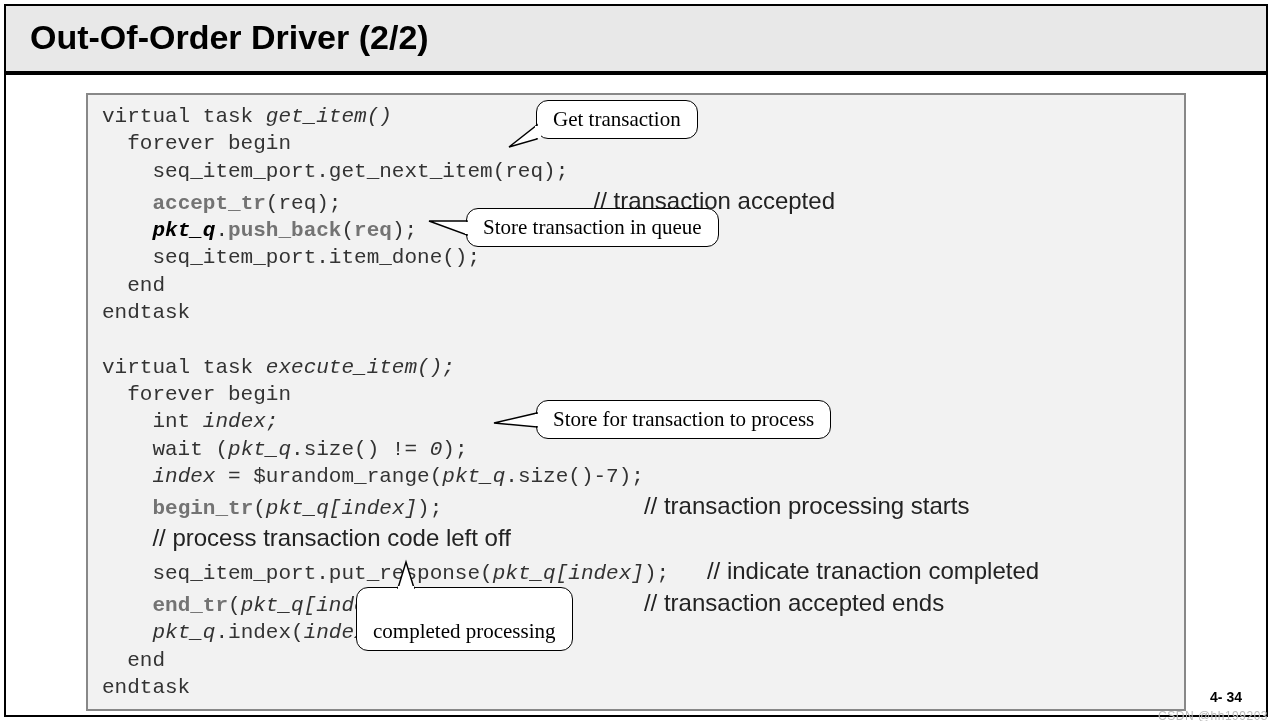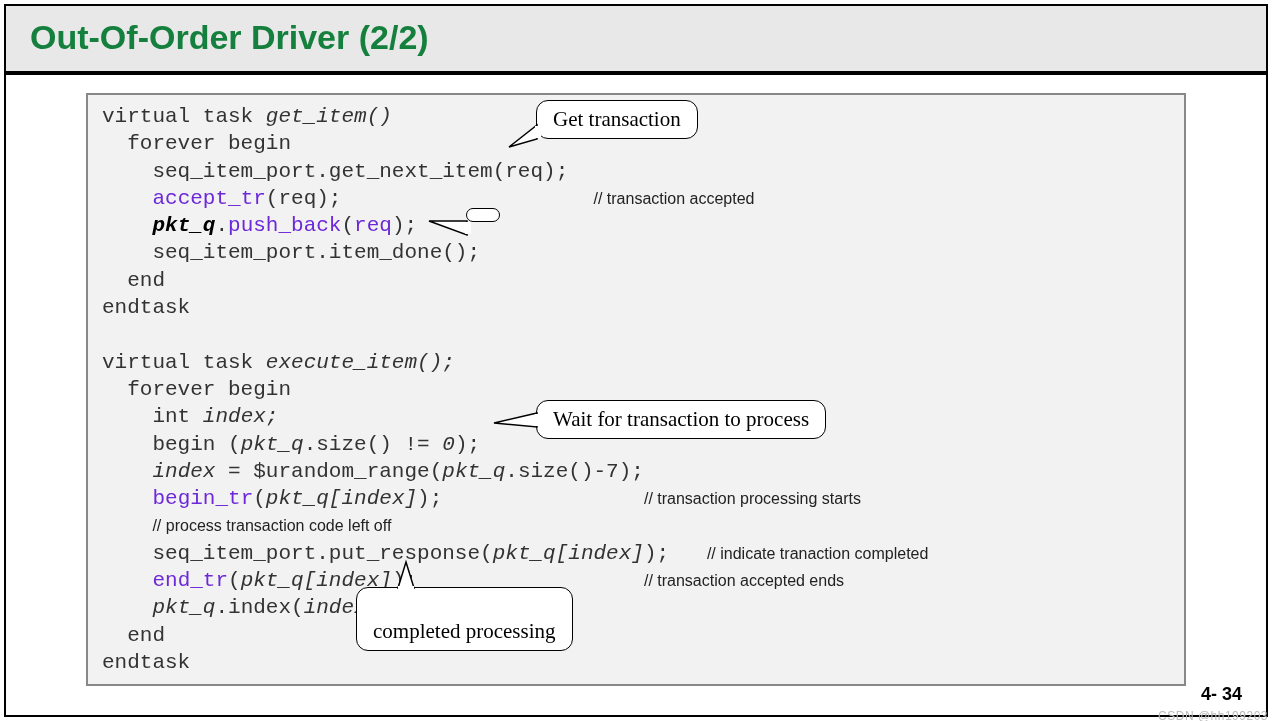--- a/index.html
+++ b/index.html
@@ -19,41 +19,41 @@
   }
   .title-bar {
     background: #e8e8e8;
     border-bottom: 4px solid #000;
     padding: 12px 24px 14px 24px;
   }
   .title-bar h1 {
     margin: 0;
     font-size: 34px;
     font-weight: bold;
-    color: #15803d;
+    color: #000000;
   }
   .content {
     padding: 18px 80px 10px 80px;
     position: relative;
   }
   .code-box {
     border: 2px solid #888;
     background: #f2f2f2;
     padding: 8px 14px 8px 14px;
     font-family: "Courier New", Courier, monospace;
     font-size: 21px;
     line-height: 1.3;
     color: #333;
     white-space: pre;
     position: relative;
   }
-  .code-box .b { font-weight: normal; color: #6d28d9; }
+  .code-box .b { font-weight: bold; color: #737373; }
   .code-box .i { font-style: italic; }
   .code-box .bi { font-weight: bold; font-style: italic; color: #000; }
-  .code-box .cmt { font-family: Arial, Helvetica, sans-serif; font-size: 16px; color: #222; }
+  .code-box .cmt { font-family: Arial, Helvetica, sans-serif; font-size: 24px; color: #222; }
   .callout {
     position: absolute;
     background: #fff;
     border: 1.5px solid #000;
     border-radius: 12px;
     padding: 6px 16px;
     font-family: "Times New Roman", Times, serif;
     font-size: 21px;
     text-align: center;
     line-height: 1.2;
@@ -61,21 +61,21 @@
   }
   .callout svg {
     position: absolute;
     overflow: visible;
   }
   .page-num {
     position: absolute;
     right: 24px;
     bottom: 10px;
     font-weight: bold;
-    font-size: 18px;
+    font-size: 14px;
   }
   .watermark {
     position: absolute;
     right: 4px;
     bottom: -2px;
     font-size: 12px;
     color: #bbb;
     font-family: Arial, sans-serif;
     letter-spacing: 0.5px;
   }
@@ -94,47 +94,48 @@
 <span>    seq_item_port.get_next_item(req);</span>
 <span>    </span><span class="b">accept_tr</span><span>(req);                    </span><span class="cmt">// transaction accepted</span>
 <span>    </span><span class="bi">pkt_q</span><span>.</span><span class="b">push_back</span><span>(</span><span class="b">req</span><span>);</span>
 <span>    seq_item_port.item_done();</span>
 <span>  end</span>
 <span>endtask</span>
 <span></span>
 <span>virtual task </span><span class="i">execute_item();</span>
 <span>  forever begin</span>
 <span>    int </span><span class="i">index;</span>
-<span>    begin (</span><span class="i">pkt_q</span><span>.size() != </span><span class="i">0</span><span>);</span>
+<span>    wait (</span><span class="i">pkt_q</span><span>.size() != </span><span class="i">0</span><span>);</span>
 <span>    </span><span class="i">index</span><span> = $urandom_range(</span><span class="i">pkt_q</span><span>.size()-7);</span>
 <span>    </span><span class="b">begin_tr</span><span>(</span><span class="i">pkt_q[index]</span><span>);                </span><span class="cmt">// transaction processing starts</span>
 <span>    </span><span class="cmt">// process transaction code left off</span>
 <span>    seq_item_port.put_response(</span><span class="i">pkt_q[index]</span><span>);   </span><span class="cmt">// indicate tranaction completed</span>
 <span>    </span><span class="b">end_tr</span><span>(</span><span class="i">pkt_q[index]</span><span>);                  </span><span class="cmt">// transaction accepted ends</span>
 <span>    </span><span class="i">pkt_q</span><span>.index(</span><span class="i">index</span><span>);</span>
 <span>  end</span>
 <span>endtask</span></div>
 
     <div class="callout" style="left:530px; top:25px;">
       <span>Get transaction</span>
       <svg style="left:-30px; top:20px;" width="40" height="30">
         <polygon points="30,4 30,18 2,26" fill="#fff" stroke="#000" stroke-width="1.5"></polygon>
         <rect x="28" y="5" width="6" height="12" fill="#fff"></rect>
       </svg>
     </div>
 
     <div class="callout" style="left:460px; top:133px;">
+      <span>Store transaction in queue</span>
       <svg style="left:-40px; top:6px;" width="48" height="28">
         <polygon points="40,6 40,20 2,6" fill="#fff" stroke="#000" stroke-width="1.5"></polygon>
         <rect x="38" y="7" width="6" height="12" fill="#fff"></rect>
       </svg>
     </div>
 
     <div class="callout" style="left:530px; top:325px;">
-      <span>Wait for transaction to process</span>
+      <span>Store for transaction to process</span>
       <svg style="left:-45px; top:8px;" width="52" height="24">
         <polygon points="45,4 45,18 2,14" fill="#fff" stroke="#000" stroke-width="1.5"></polygon>
         <rect x="43" y="5" width="6" height="12" fill="#fff"></rect>
       </svg>
     </div>
 
     <div class="callout" style="left:350px; top:512px;">
       <br>
       <span>completed processing</span>
       <svg style="left:35px; top:-28px;" width="40" height="32">

